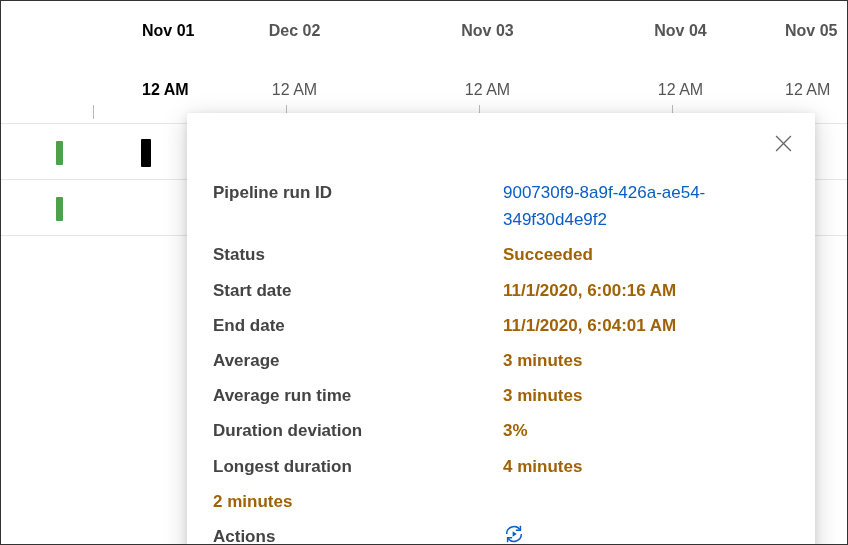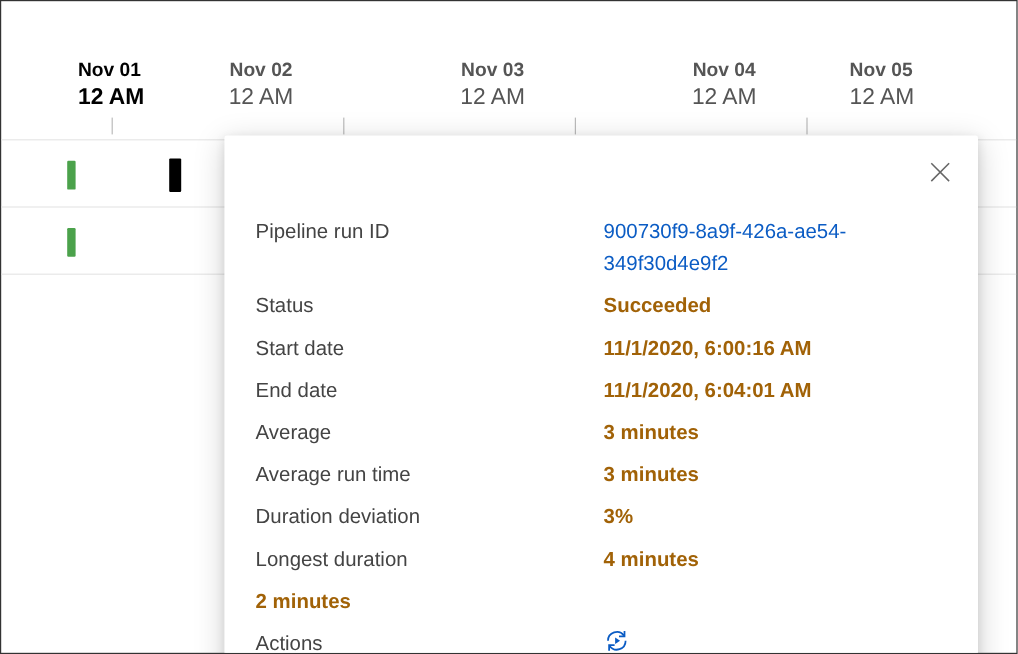--- a/index.html
+++ b/index.html
@@ -7,33 +7,34 @@
       font-family: "Segoe UI", -apple-system, BlinkMacSystemFont, sans-serif;
       background: #fff;
       width: 848px;
       height: 545px;
       position: relative;
       border: 1px solid #333;
       overflow: hidden;
     }
     .timeline-header {
       display: flex;
-      padding-top: 48px;
+      padding-top: 20px;
       padding-bottom: 4px;
+      justify-content: flex-end;
     }
     .date-col {
       flex: 0 0 193px;
       text-align: center;
       position: relative;
     }
     .date-col.first { flex: 0 0 120px; text-align: left; padding-left: 64px; }
     .date-col.first .date-label { font-weight: 700; color: #000; }
     .date-col.first .time-label { font-weight: 700; color: #000; }
     .date-label { font-size: 16px; font-weight: 600; color: #555; line-height: 1.3; }
-    .time-label { font-size: 19px; font-weight: 400; color: #555; line-height: 1.3; }
+    .time-label { font-size: 16px; font-weight: 400; color: #555; line-height: 1.3; margin-top: 38px; }
     .date-col.last { flex: 0 0 70px; text-align: left; padding-left: 8px; overflow: hidden; white-space: nowrap; }
     .ticks {
       position: relative;
       height: 18px;
     }
     .tick {
       position: absolute;
       top: 0;
       width: 1px;
       height: 14px;
@@ -85,21 +86,21 @@
     .detail-row {
       display: flex;
       align-items: flex-start;
       padding: 4px 0;
       line-height: 1.6;
     }
     .detail-label {
       flex: 0 0 290px;
       font-size: 17px;
       color: #444;
-      font-weight: 400;
+      font-weight: 700;
     }
     .detail-value {
       flex: 1;
       font-size: 17px;
       color: #a16207;
       font-weight: 600;
     }
     .detail-value.link {
       color: #0b5cc4;
       font-weight: 400;
@@ -115,21 +116,21 @@
   </style>
 </head>
 <body>
 
 <div class="timeline-header">
   <div class="date-col first">
     <div class="date-label">Nov 01</div>
     <div class="time-label">12 AM</div>
   </div>
   <div class="date-col">
-    <div class="date-label">Nov 02</div>
+    <div class="date-label">Dec 02</div>
     <div class="time-label">12 AM</div>
   </div>
   <div class="date-col">
     <div class="date-label">Nov 03</div>
     <div class="time-label">12 AM</div>
   </div>
   <div class="date-col">
     <div class="date-label">Nov 04</div>
     <div class="time-label">12 AM</div>
   </div>

